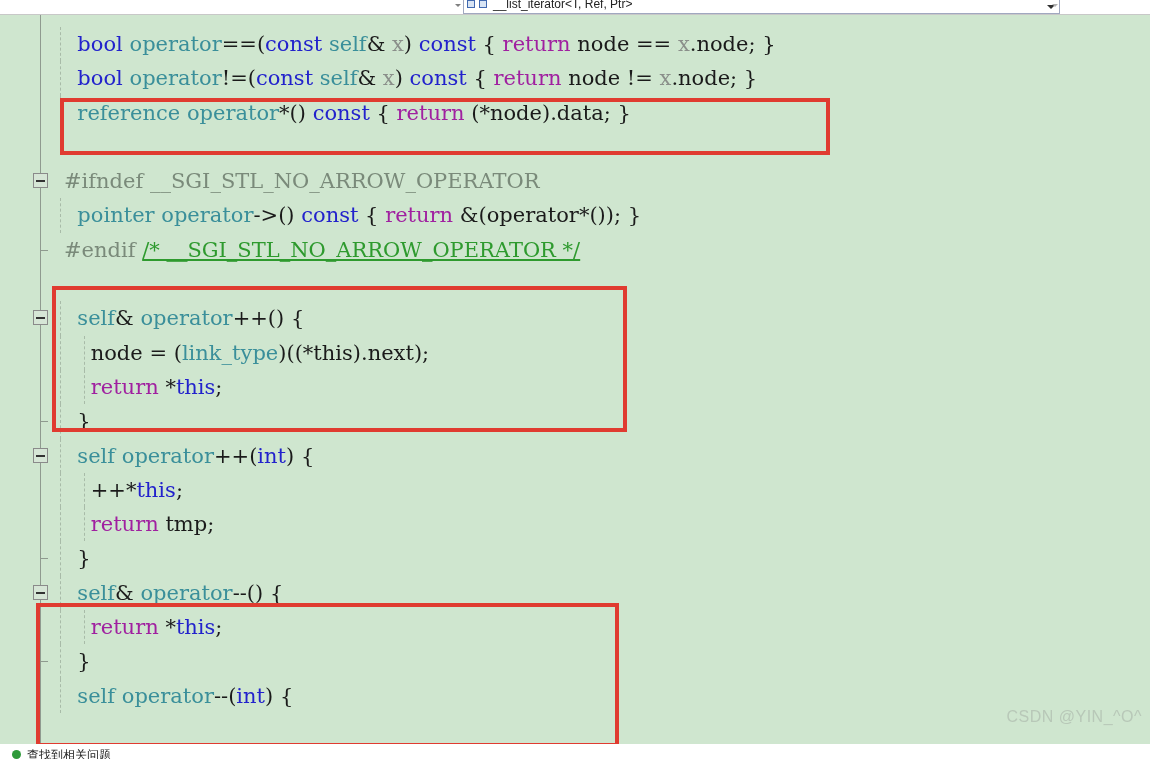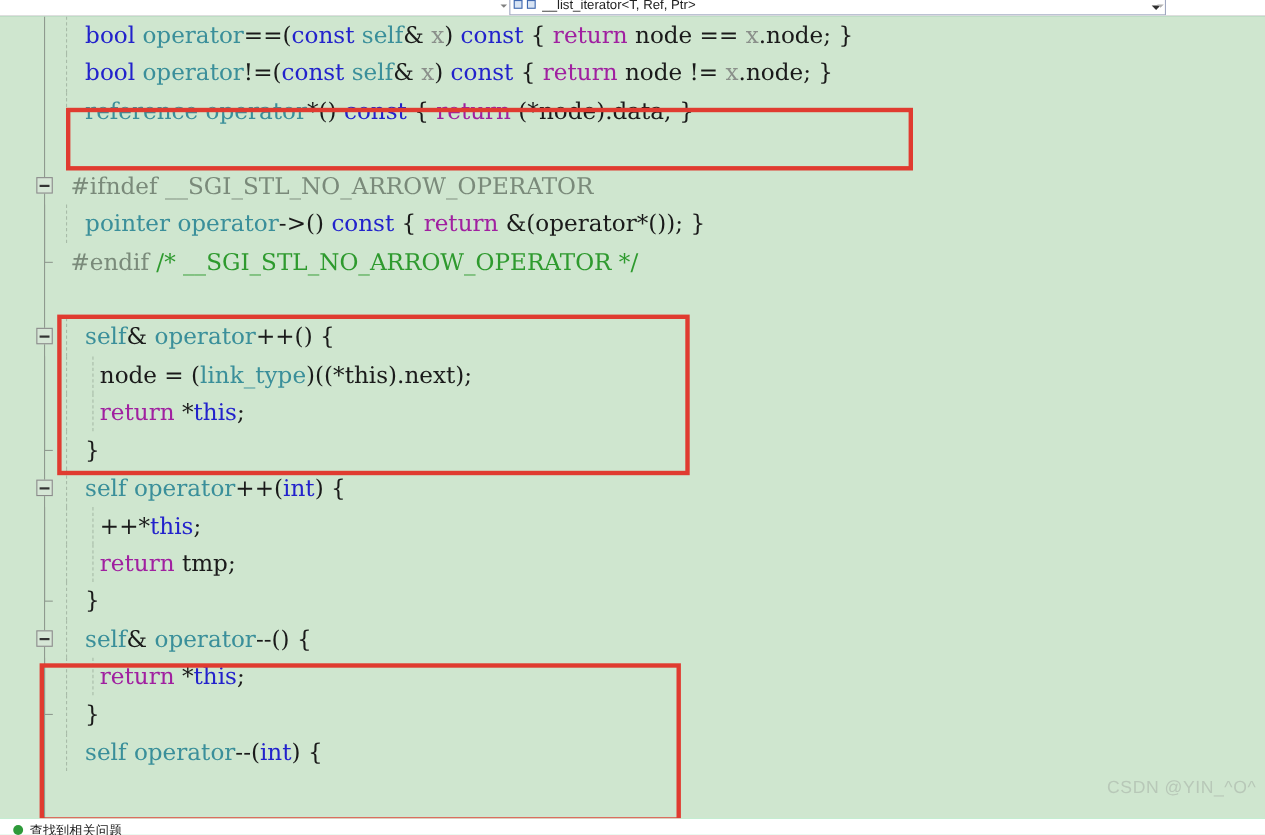--- a/index.html
+++ b/index.html
@@ -11,21 +11,21 @@
     width: 1150px;
     height: 759px;
     overflow: hidden;
     font-family: "DejaVu Serif", serif;
   }
   #app {
     position: relative;
     width: 1150px;
     height: 759px;
     overflow: hidden;
-    background: #22c55e;
+    background: #b91c1c;
   }
 
   
   .navbar {
     position: absolute;
     left: 0; top: 0;
     width: 1150px;
     height: 15px;
     background: #ffffff;
     border-bottom: 1px solid #c8c8c8;
@@ -102,21 +102,21 @@
   .fold-rail {
     position: absolute;
     left: 40px;
     top: 0;
     width: 1px;
     height: 729px;
     background: #8f9a8f;
   }
   .code-area {
     position: absolute;
-    left: 0; top: 0;
+    left: 0; top: 12px;
     width: 1150px;
     height: 616px;
   }
 
   .line {
     position: relative;
     height: 34.3px;
     line-height: 34.3px;
     white-space: pre;
     font-family: "DejaVu Serif", serif;
@@ -177,21 +177,21 @@
     border-left: 1px solid #8f9a8f;
     border-bottom: 1px solid #8f9a8f;
   }
 
   
   .kw   { color: #2222cc; }       
   .typ  { color: #3a8f9a; }       
   .ret  { color: #a020a0; }       
   .id   { color: #8a8f8a; }       
   .pp   { color: #7a8a7a; margin-top: 16px; }       
-  .cmt  { color: #2e9a2e; }       
+  .cmt  { color: #2e9a2e; text-decoration: underline; }       
   .pln  { color: #1a1a1a; }
   .blu  { color: #2222cc; }
 
   
   .redbox {
     position: absolute;
     border: 4px solid #e03b30;
     box-sizing: border-box;
     pointer-events: none;
   }

